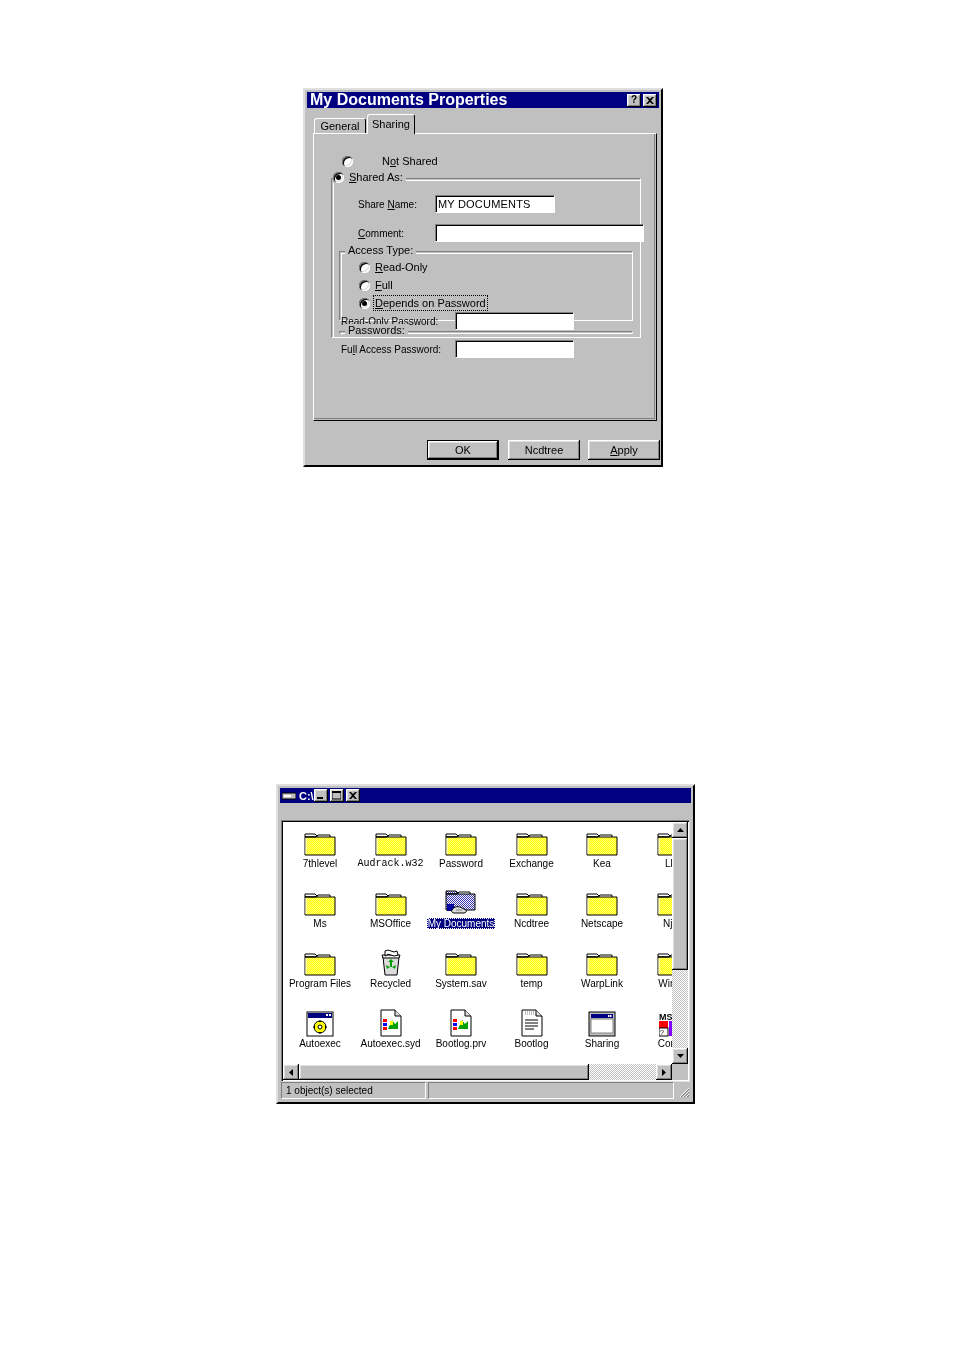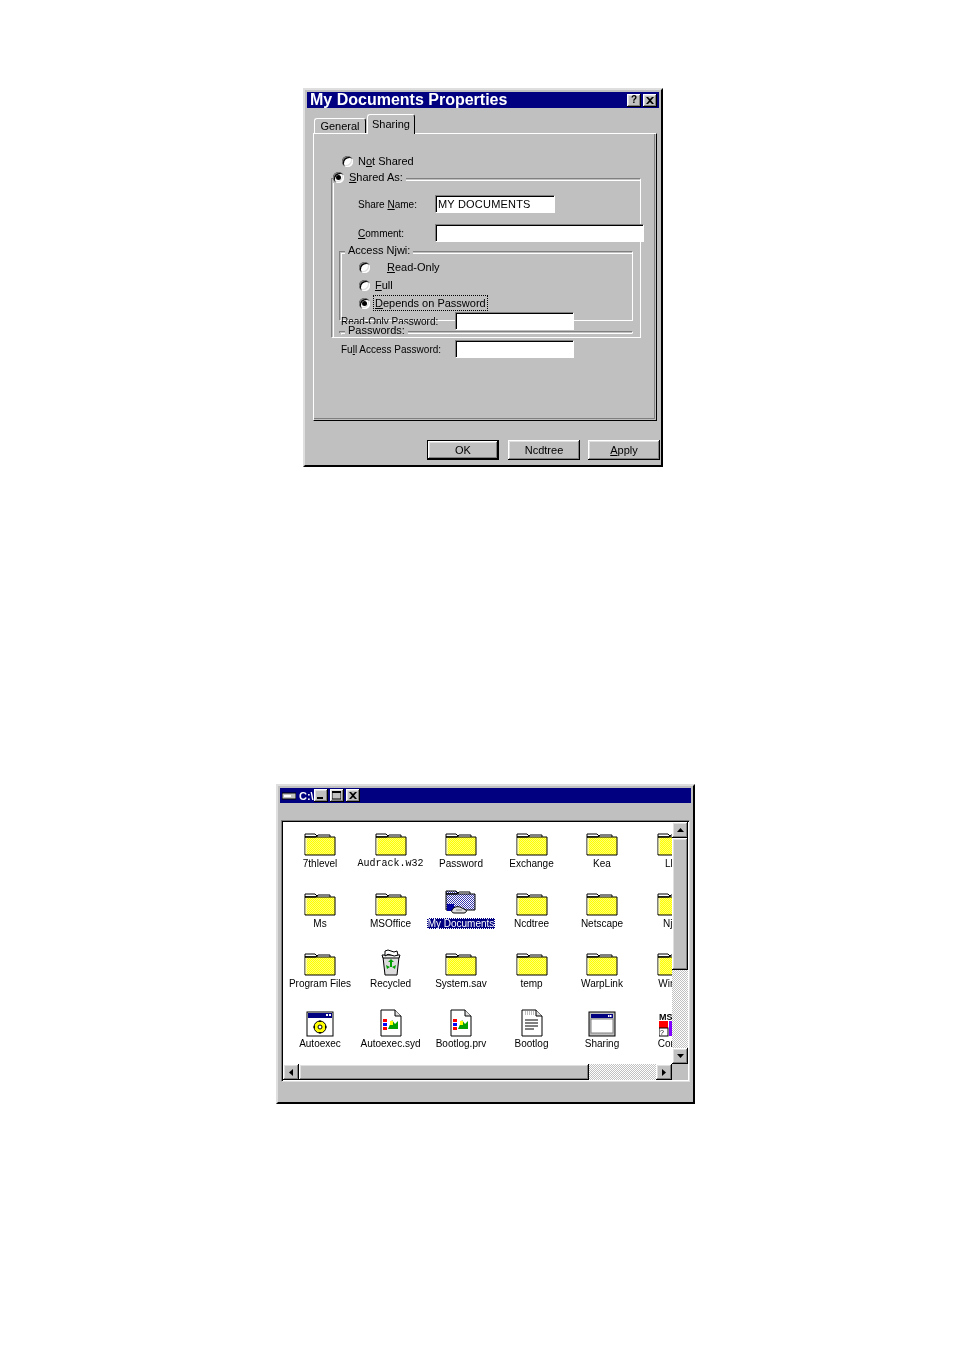--- a/index.html
+++ b/index.html
@@ -225,21 +225,21 @@
       </div>
     </div>
 
     <div class="tabstrip">
       <div class="tab inactive">General</div>
       <div class="tab active">Sharing</div>
     </div>
 
     <div class="tabbody">
 
-      <div class="radio" style="left:28px; top:21px;">
+      <div class="radio" style="left:28px; top:21px;gap:24px;">
         <span class="rdot"></span>
         <span class="rlab">N<u>o</u>t Shared</span>
       </div>
 
       <div class="group" style="left:17px; top:44px; width:310px; height:160px;">
         <div class="gline"></div>
         <div class="glabel withradio">
           <span class="rdot on"></span>
           <span class="rlab"><u>S</u>hared As:</span>
         </div>
@@ -249,23 +249,23 @@
           <span class="txtval">MY DOCUMENTS</span>
         </div>
 
         <div class="fieldlabel" style="left:27px; top:50px;"><u>C</u>omment:</div>
         <div class="txtbox" style="left:104px; top:46px; width:209px; height:18px;">
           <span class="txtval"></span>
         </div>
 
         <div class="group" style="left:8px; top:73px; width:294px; height:70px;">
           <div class="gline"></div>
-          <div class="glabel">Access Njwi:</div>
-
-          <div class="radio" style="left:20px; top:10px;gap:12px;">
+          <div class="glabel">Access Type:</div>
+
+          <div class="radio" style="left:20px; top:10px;">
             <span class="rdot"></span>
             <span class="rlab"><u>R</u>ead-Only</span>
           </div>
           <div class="radio" style="left:20px; top:28px;">
             <span class="rdot"></span>
             <span class="rlab"><u>F</u>ull</span>
           </div>
           <div class="radio" style="left:20px; top:46px;">
             <span class="rdot on"></span>
             <span class="rlab focus"><u>D</u>epends on Password</span>
@@ -753,14 +753,22 @@
         <div class="sbthumb" style="left:16px; top:0; width:290px; height:16px;"></div>
         <div class="sbbtn" style="right:0; top:0;">
           <svg width="4" height="7" viewBox="0 0 4 7">
               <path d="M4 3.5L0 7V0z" fill="#000"></path>
             </svg>
         </div>
       </div>
       <div class="sbcorner"></div>
     </div>
 
+    <div class="statusbar">
+      <div class="statuspane" style="width:145px;">1 object(s) selected</div>
+      <div class="statuspane" style="flex:1; margin-left:2px;"></div>
+      <svg class="grip" viewBox="0 0 14 14">
+        <path d="M13 5L5 13M13 8L8 13M13 11L11 13" stroke="#808080" stroke-width="1.3" fill="none"></path>
+        <path d="M13 4L4 13M13 7L7 13M13 10L10 13" stroke="#ffffff" stroke-width="1" fill="none"></path>
+      </svg>
+    </div>
   </div>
 </div>
 
 </body></html>

